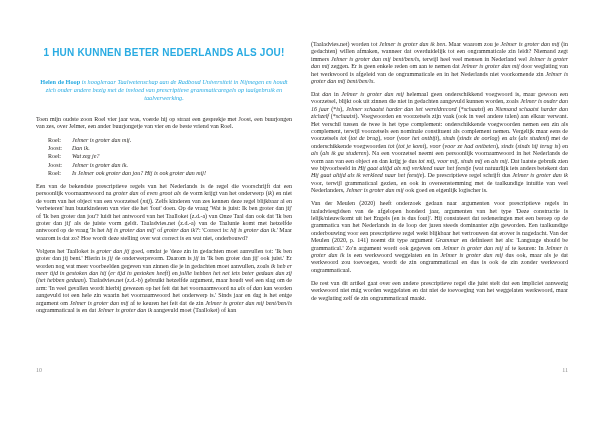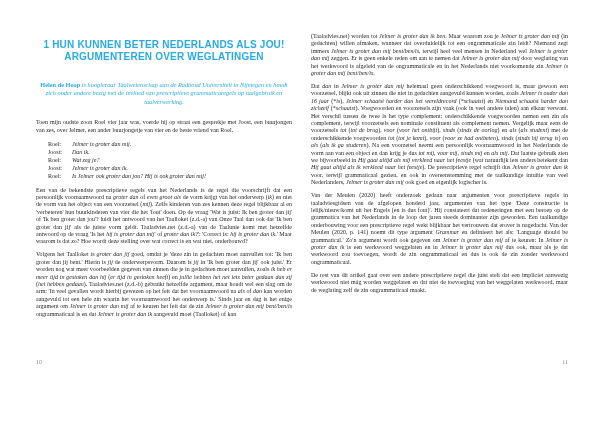--- a/index.html
+++ b/index.html
@@ -1,19 +1,19 @@
 <!DOCTYPE html>
 <html><head>
 <meta charset="utf-8">
 <style>
   * { margin:0; padding:0; box-sizing:border-box; }
   html,body { width:600px; height:423px; }
   body { background:#ffffff; font-family:"Liberation Serif", serif; overflow:hidden; }
   .spread { position:relative; width:600px; height:423px; background:#ffffff; }
-  .page { position:absolute; top:2px; height:381px; }
+  .page { position:absolute; top:10px; height:381px; }
   .page-left  { left:36px;  width:256px; }
   .page-right { left:311px; width:257px; padding-top:31px; }
 
   .chapter-title { margin-top:37px; text-align:center; color:#29abe2;
     font-family:"Liberation Sans", sans-serif; font-weight:bold;
     font-size:10px; line-height:11.5px; letter-spacing:0.2px; }
   .author { margin-top:19px; margin-bottom:13px; text-align:center; color:#29abe2;
     font-size:6.3px; line-height:8.4px; font-style:italic; }
   .author .name { font-weight:bold; font-style:normal; }
 
@@ -31,21 +31,20 @@
   .page-num.right { right:0; }
 </style>
 </head>
 <body>
 
 <div class="spread">
 
   <div class="page page-left">
     <div class="chapter-title">
       <div>1 HUN KUNNEN BETER NEDERLANDS ALS JOU!</div>
-      <div>ARGUMENTEREN OVER WEGLATINGEN</div>
     </div>
 
     <p class="author"><span class="name">Helen de Hoop</span><span> is hoogleraar Taalwetenschap aan de Radboud Universiteit in Nijmegen en houdt zich onder andere bezig met de invloed van prescriptieve grammaticaregels op taalgebruik en taalverwerking.</span></p>
 
     <p class="body"><span>Toen mijn oudste zoon Roel vier jaar was, voerde hij op straat een gesprekje met Joost, een buurjongen van zes, over Jelmer, een ander buurjongetje van vier en de beste vriend van Roel.</span></p>
 
     <div class="dialogue">
       <div class="dialogue-row">
         <span class="speaker">Roel:</span>
         <span class="line">Jelmer is groter dan mij.</span>

